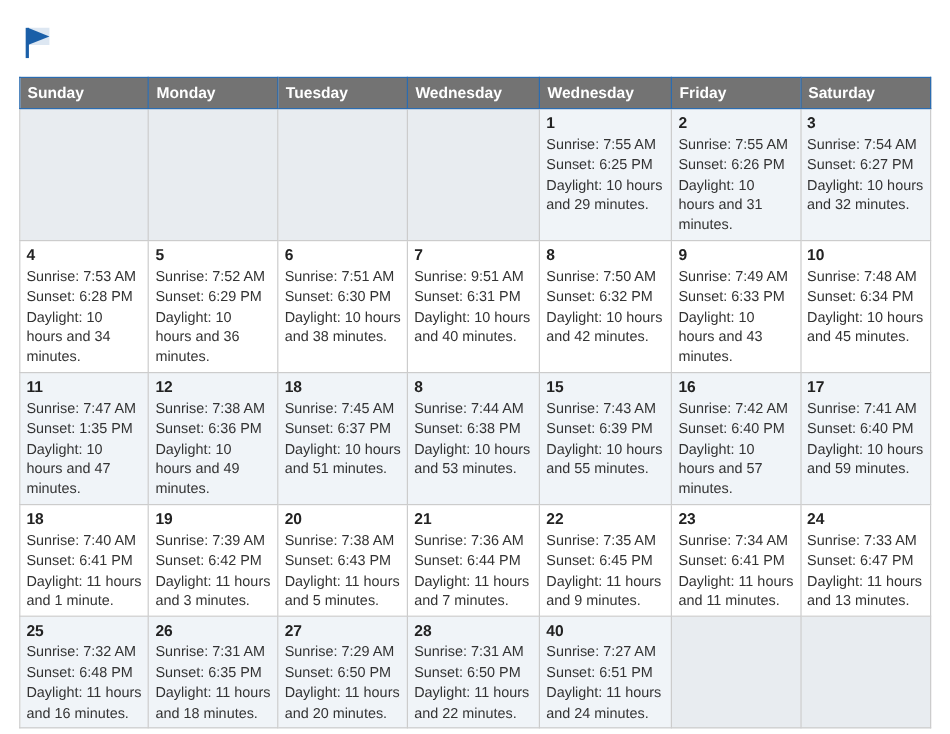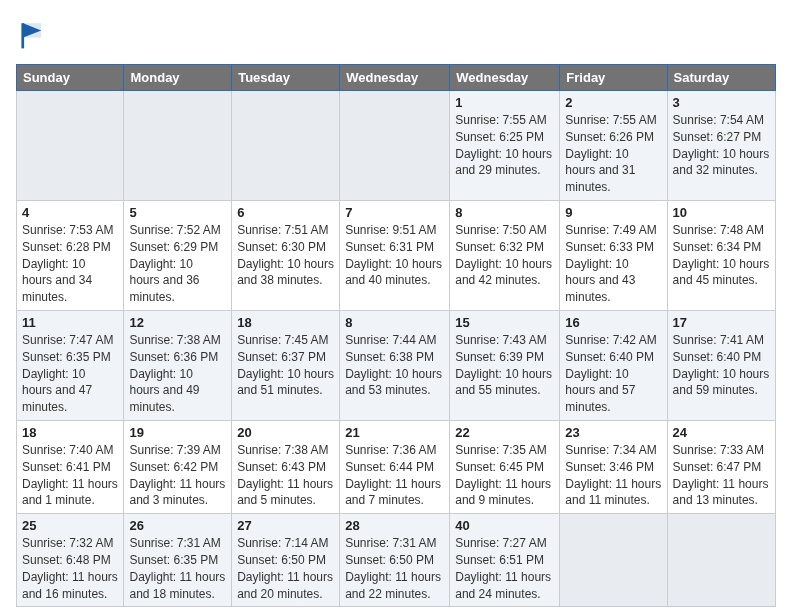--- a/index.html
+++ b/index.html
@@ -204,21 +204,21 @@
           <div class="day-info">Sunrise: 7:48 AM
 Sunset: 6:34 PM
 Daylight: 10 hours
 and 45 minutes.</div>
         </td>
       </tr>
       <tr class="row-alt">
         <td>
           <div class="day-num">11</div>
           <div class="day-info">Sunrise: 7:47 AM
-Sunset: 6:35 PM
+Sunset: 1:35 PM
 Daylight: 10 hours
 and 47 minutes.</div>
         </td>
         <td>
           <div class="day-num">12</div>
           <div class="day-info">Sunrise: 7:38 AM
 Sunset: 6:36 PM
 Daylight: 10 hours
 and 49 minutes.</div>
         </td>
@@ -290,21 +290,21 @@
         <td>
           <div class="day-num">22</div>
           <div class="day-info">Sunrise: 7:35 AM
 Sunset: 6:45 PM
 Daylight: 11 hours
 and 9 minutes.</div>
         </td>
         <td>
           <div class="day-num">23</div>
           <div class="day-info">Sunrise: 7:34 AM
-Sunset: 3:46 PM
+Sunset: 6:41 PM
 Daylight: 11 hours
 and 11 minutes.</div>
         </td>
         <td>
           <div class="day-num">24</div>
           <div class="day-info">Sunrise: 7:33 AM
 Sunset: 6:47 PM
 Daylight: 11 hours
 and 13 minutes.</div>
         </td>
@@ -319,21 +319,21 @@
         </td>
         <td>
           <div class="day-num">26</div>
           <div class="day-info">Sunrise: 7:31 AM
 Sunset: 6:35 PM
 Daylight: 11 hours
 and 18 minutes.</div>
         </td>
         <td>
           <div class="day-num">27</div>
-          <div class="day-info">Sunrise: 7:14 AM
+          <div class="day-info">Sunrise: 7:29 AM
 Sunset: 6:50 PM
 Daylight: 11 hours
 and 20 minutes.</div>
         </td>
         <td>
           <div class="day-num">28</div>
           <div class="day-info">Sunrise: 7:31 AM
 Sunset: 6:50 PM
 Daylight: 11 hours
 and 22 minutes.</div>

